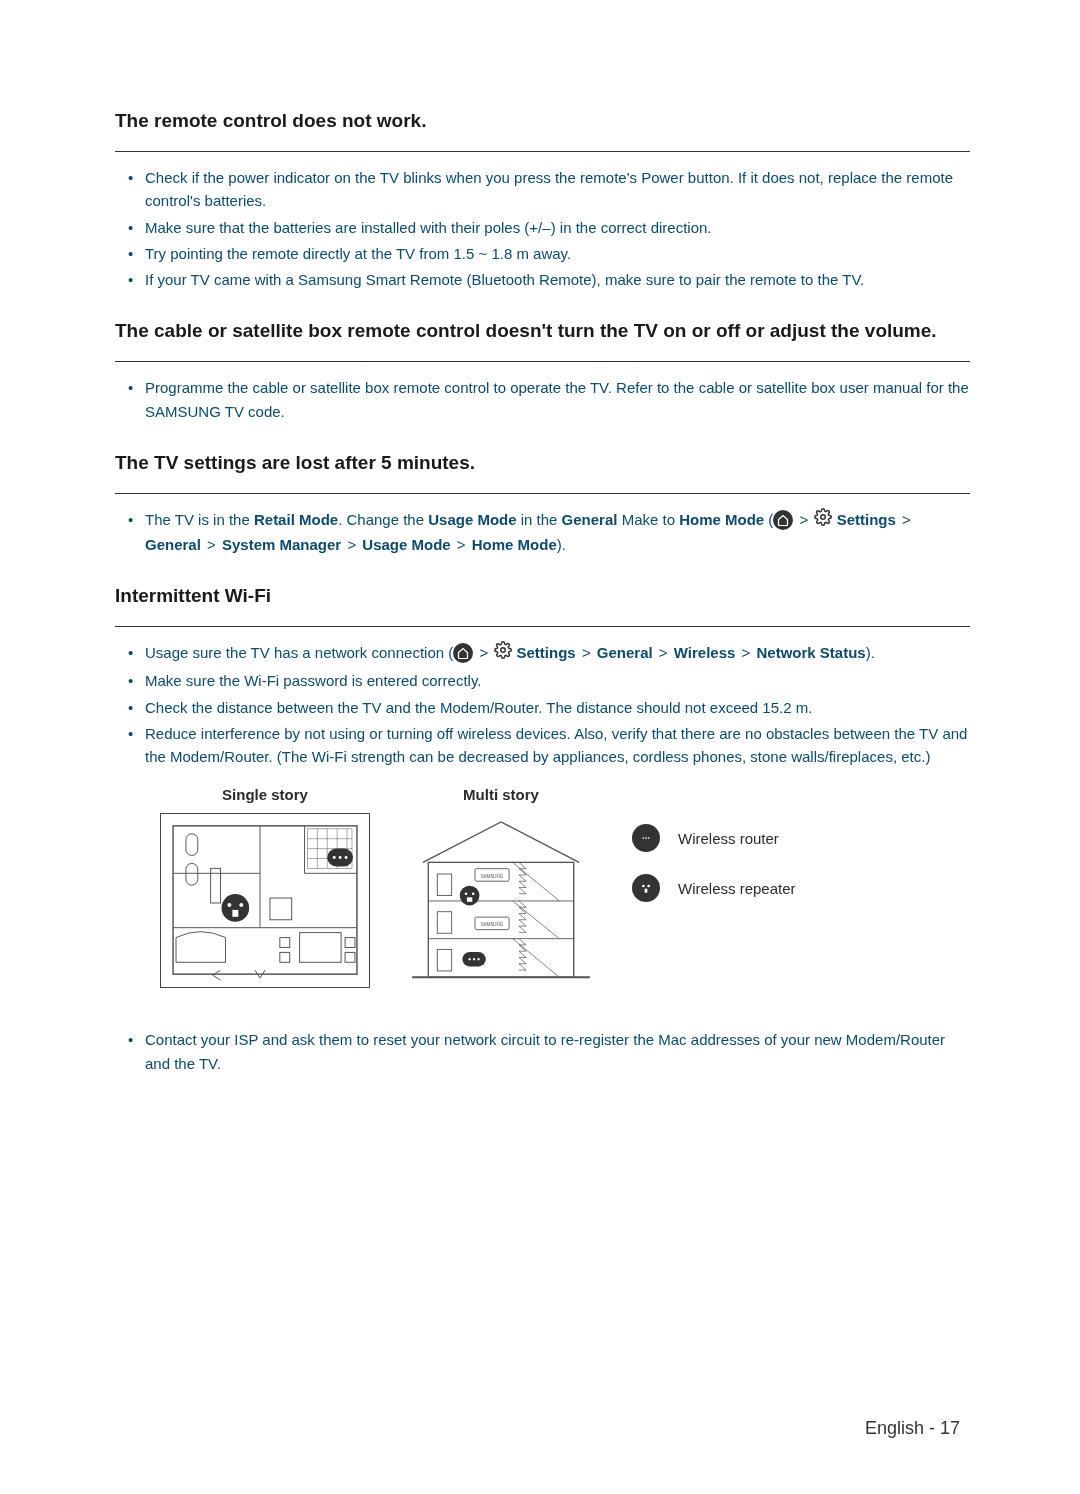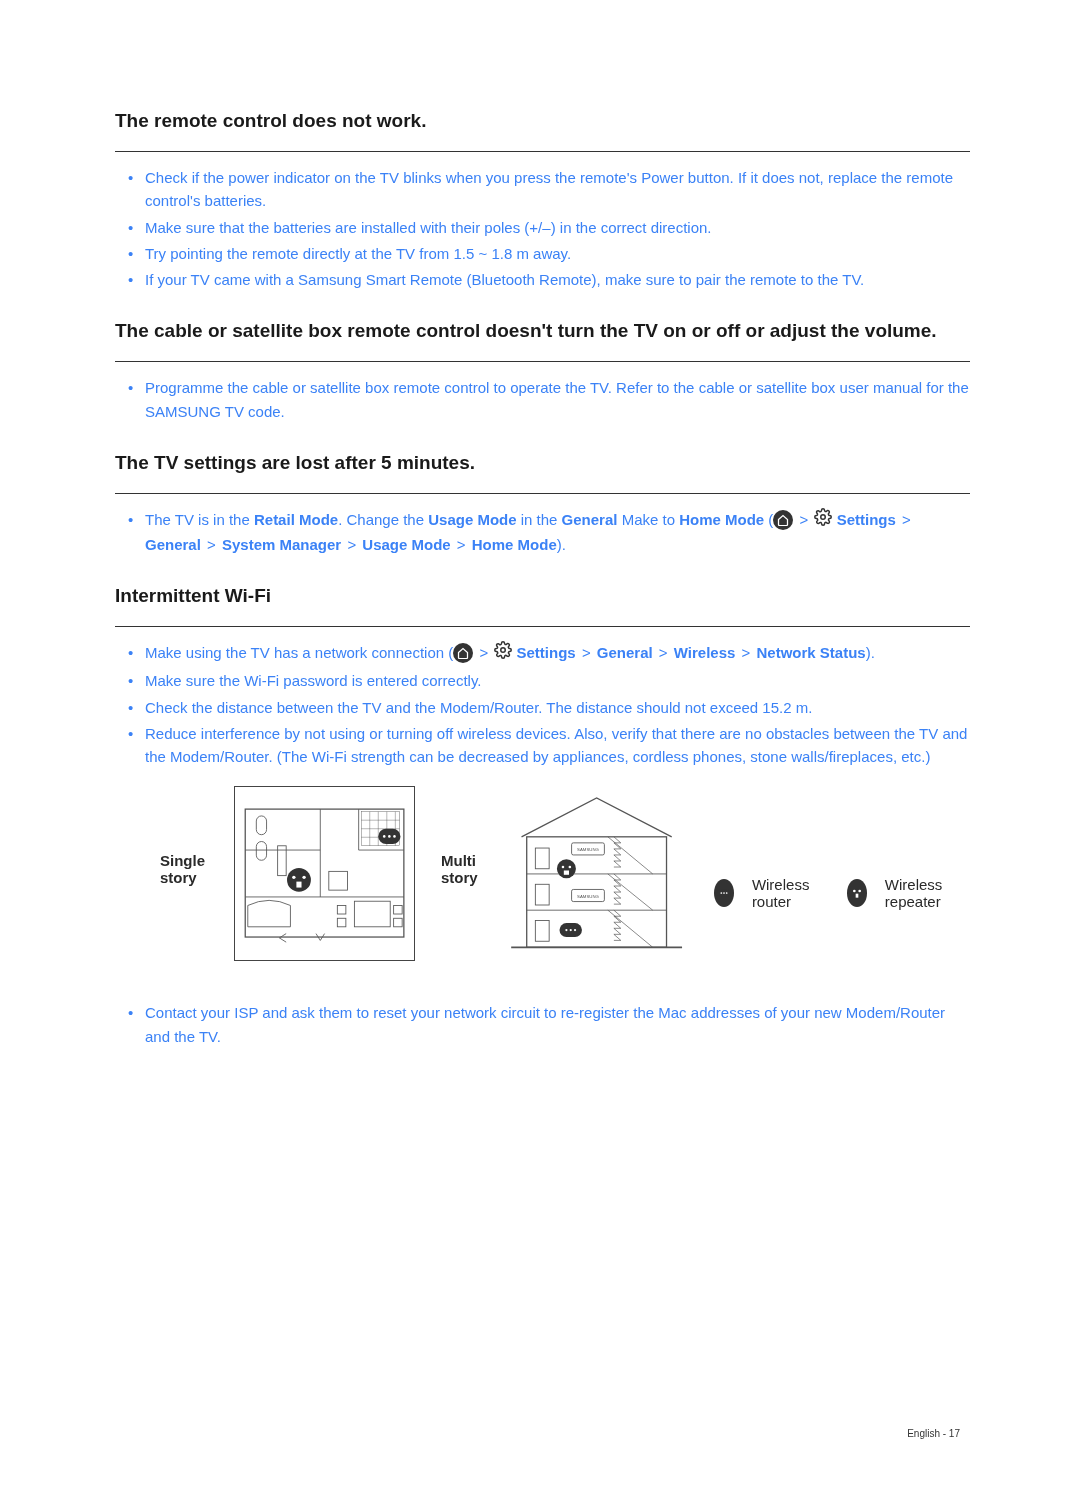--- a/index.html
+++ b/index.html
@@ -32,21 +32,21 @@
     ul {
       list-style: none;
       padding-left: 18px;
     }
     li {
       position: relative;
       font-size: 15px;
       line-height: 1.55;
       padding-left: 12px;
       margin-bottom: 3px;
-      color: #3b82f6;
+      color: #0c4a6e;
     }
     li::before {
       content: "•";
       position: absolute;
       left: -5px;
       top: 0;
       font-size: 15px;
     }
     .b {
       font-weight: bold;
@@ -82,39 +82,40 @@
       margin: 0 2px;
     }
     .diagram-row {
       display: flex;
       gap: 26px;
       margin-top: 18px;
       margin-left: 45px;
     }
     .diagram-col {
       display: flex;
+      flex-direction: column;
       align-items: center;
     }
     .diagram-title {
       font-weight: bold;
       font-size: 15px;
       margin-bottom: 10px;
     }
     .diagram-box {
       width: 210px;
       height: 175px;
       border: 1px solid #444;
       background: #fff;
       display: flex;
       align-items: center;
       justify-content: center;
     }
     .legend-col {
       display: flex;
-      flex-direction: row;
+      flex-direction: column;
       gap: 22px;
       padding-top: 38px;
     }
     .legend-row {
       display: flex;
       align-items: center;
       gap: 18px;
     }
     .legend-icon {
       width: 28px;
@@ -129,21 +130,21 @@
       width: 16px;
       height: 16px;
     }
     .legend-text {
       font-size: 15px;
     }
     .footer {
       position: absolute;
       bottom: 55px;
       right: 120px;
-      font-size: 10px;
+      font-size: 18px;
       color: #333;
     }
     .after-diagram {
       margin-top: 40px;
     }
     .floorplan-svg {
       width: 100%;
       height: 100%;
     }
   </style>
@@ -191,21 +192,21 @@
     <span class="b">Usage Mode</span>
     <span class="chev">&gt;</span>
     <span class="b">Home Mode</span>).
   </li>
 </ul>
 
 
 <div class="section-heading">Intermittent Wi-Fi</div>
 <ul>
   <li>
-    <span>Make using the TV has a network connection (</span><span class="icon-circle">
+    <span>Usage sure the TV has a network connection (</span><span class="icon-circle">
         <svg viewBox="0 0 24 24" fill="none" stroke="white" stroke-width="2.5">
           <path d="M3 11l9-8 9 8v10a2 2 0 01-2 2H5a2 2 0 01-2-2V11z"></path>
         </svg>
       </span>
     <span class="chev">&gt;</span>
     <span class="gear-inline"><svg viewBox="0 0 24 24" fill="none" stroke="#333" stroke-width="2">
           <circle cx="12" cy="12" r="3"></circle>
           <path d="M19.4 15a1.7 1.7 0 00.3 1.8l.1.1a2 2 0 11-2.8 2.8l-.1-.1a1.7 1.7 0 00-1.8-.3 1.7 1.7 0 00-1 1.5V21a2 2 0 11-4 0v-.1a1.7 1.7 0 00-1-1.5 1.7 1.7 0 00-1.8.3l-.1.1a2 2 0 11-2.8-2.8l.1-.1a1.7 1.7 0 00.3-1.8 1.7 1.7 0 00-1.5-1H3a2 2 0 110-4h.1a1.7 1.7 0 001.5-1 1.7 1.7 0 00-.3-1.8l-.1-.1a2 2 0 112.8-2.8l.1.1a1.7 1.7 0 001.8.3h.1a1.7 1.7 0 001-1.5V3a2 2 0 114 0v.1a1.7 1.7 0 001 1.5 1.7 1.7 0 001.8-.3l.1-.1a2 2 0 112.8 2.8l-.1.1a1.7 1.7 0 00-.3 1.8v.1a1.7 1.7 0 001.5 1H21a2 2 0 110 4h-.1a1.7 1.7 0 00-1.5 1z"></path>
         </svg></span>
     <span class="b">Settings</span>

